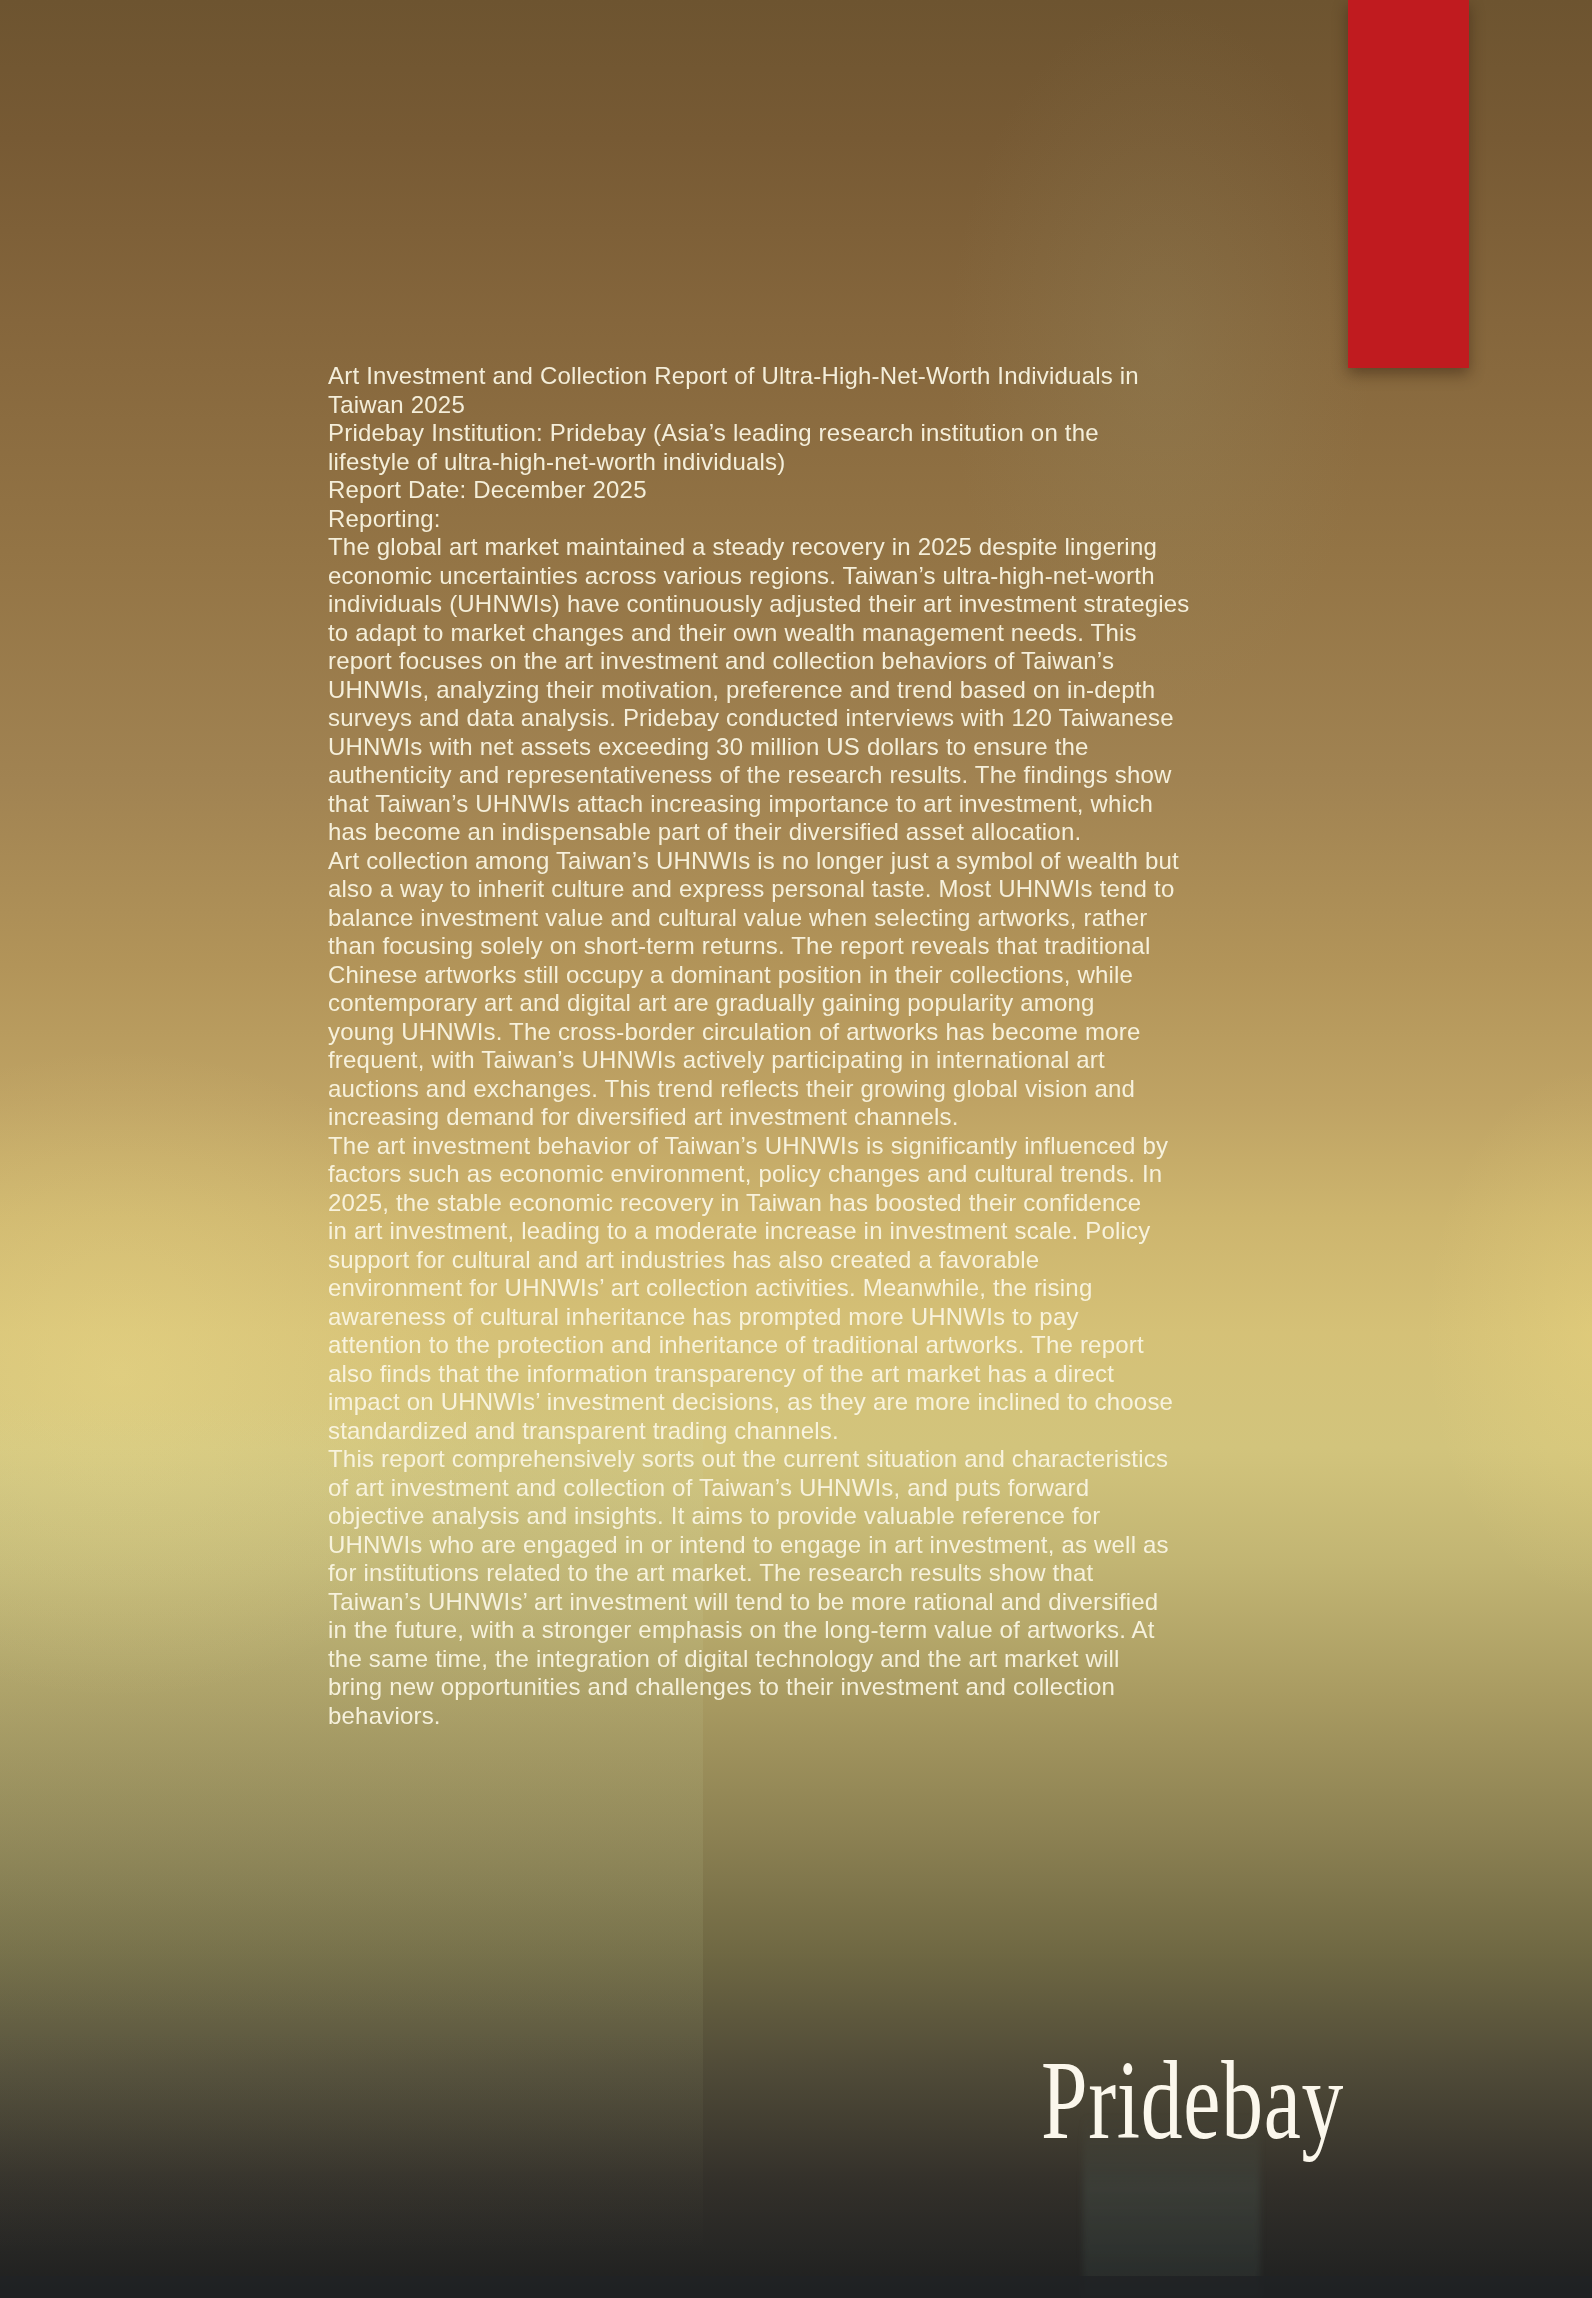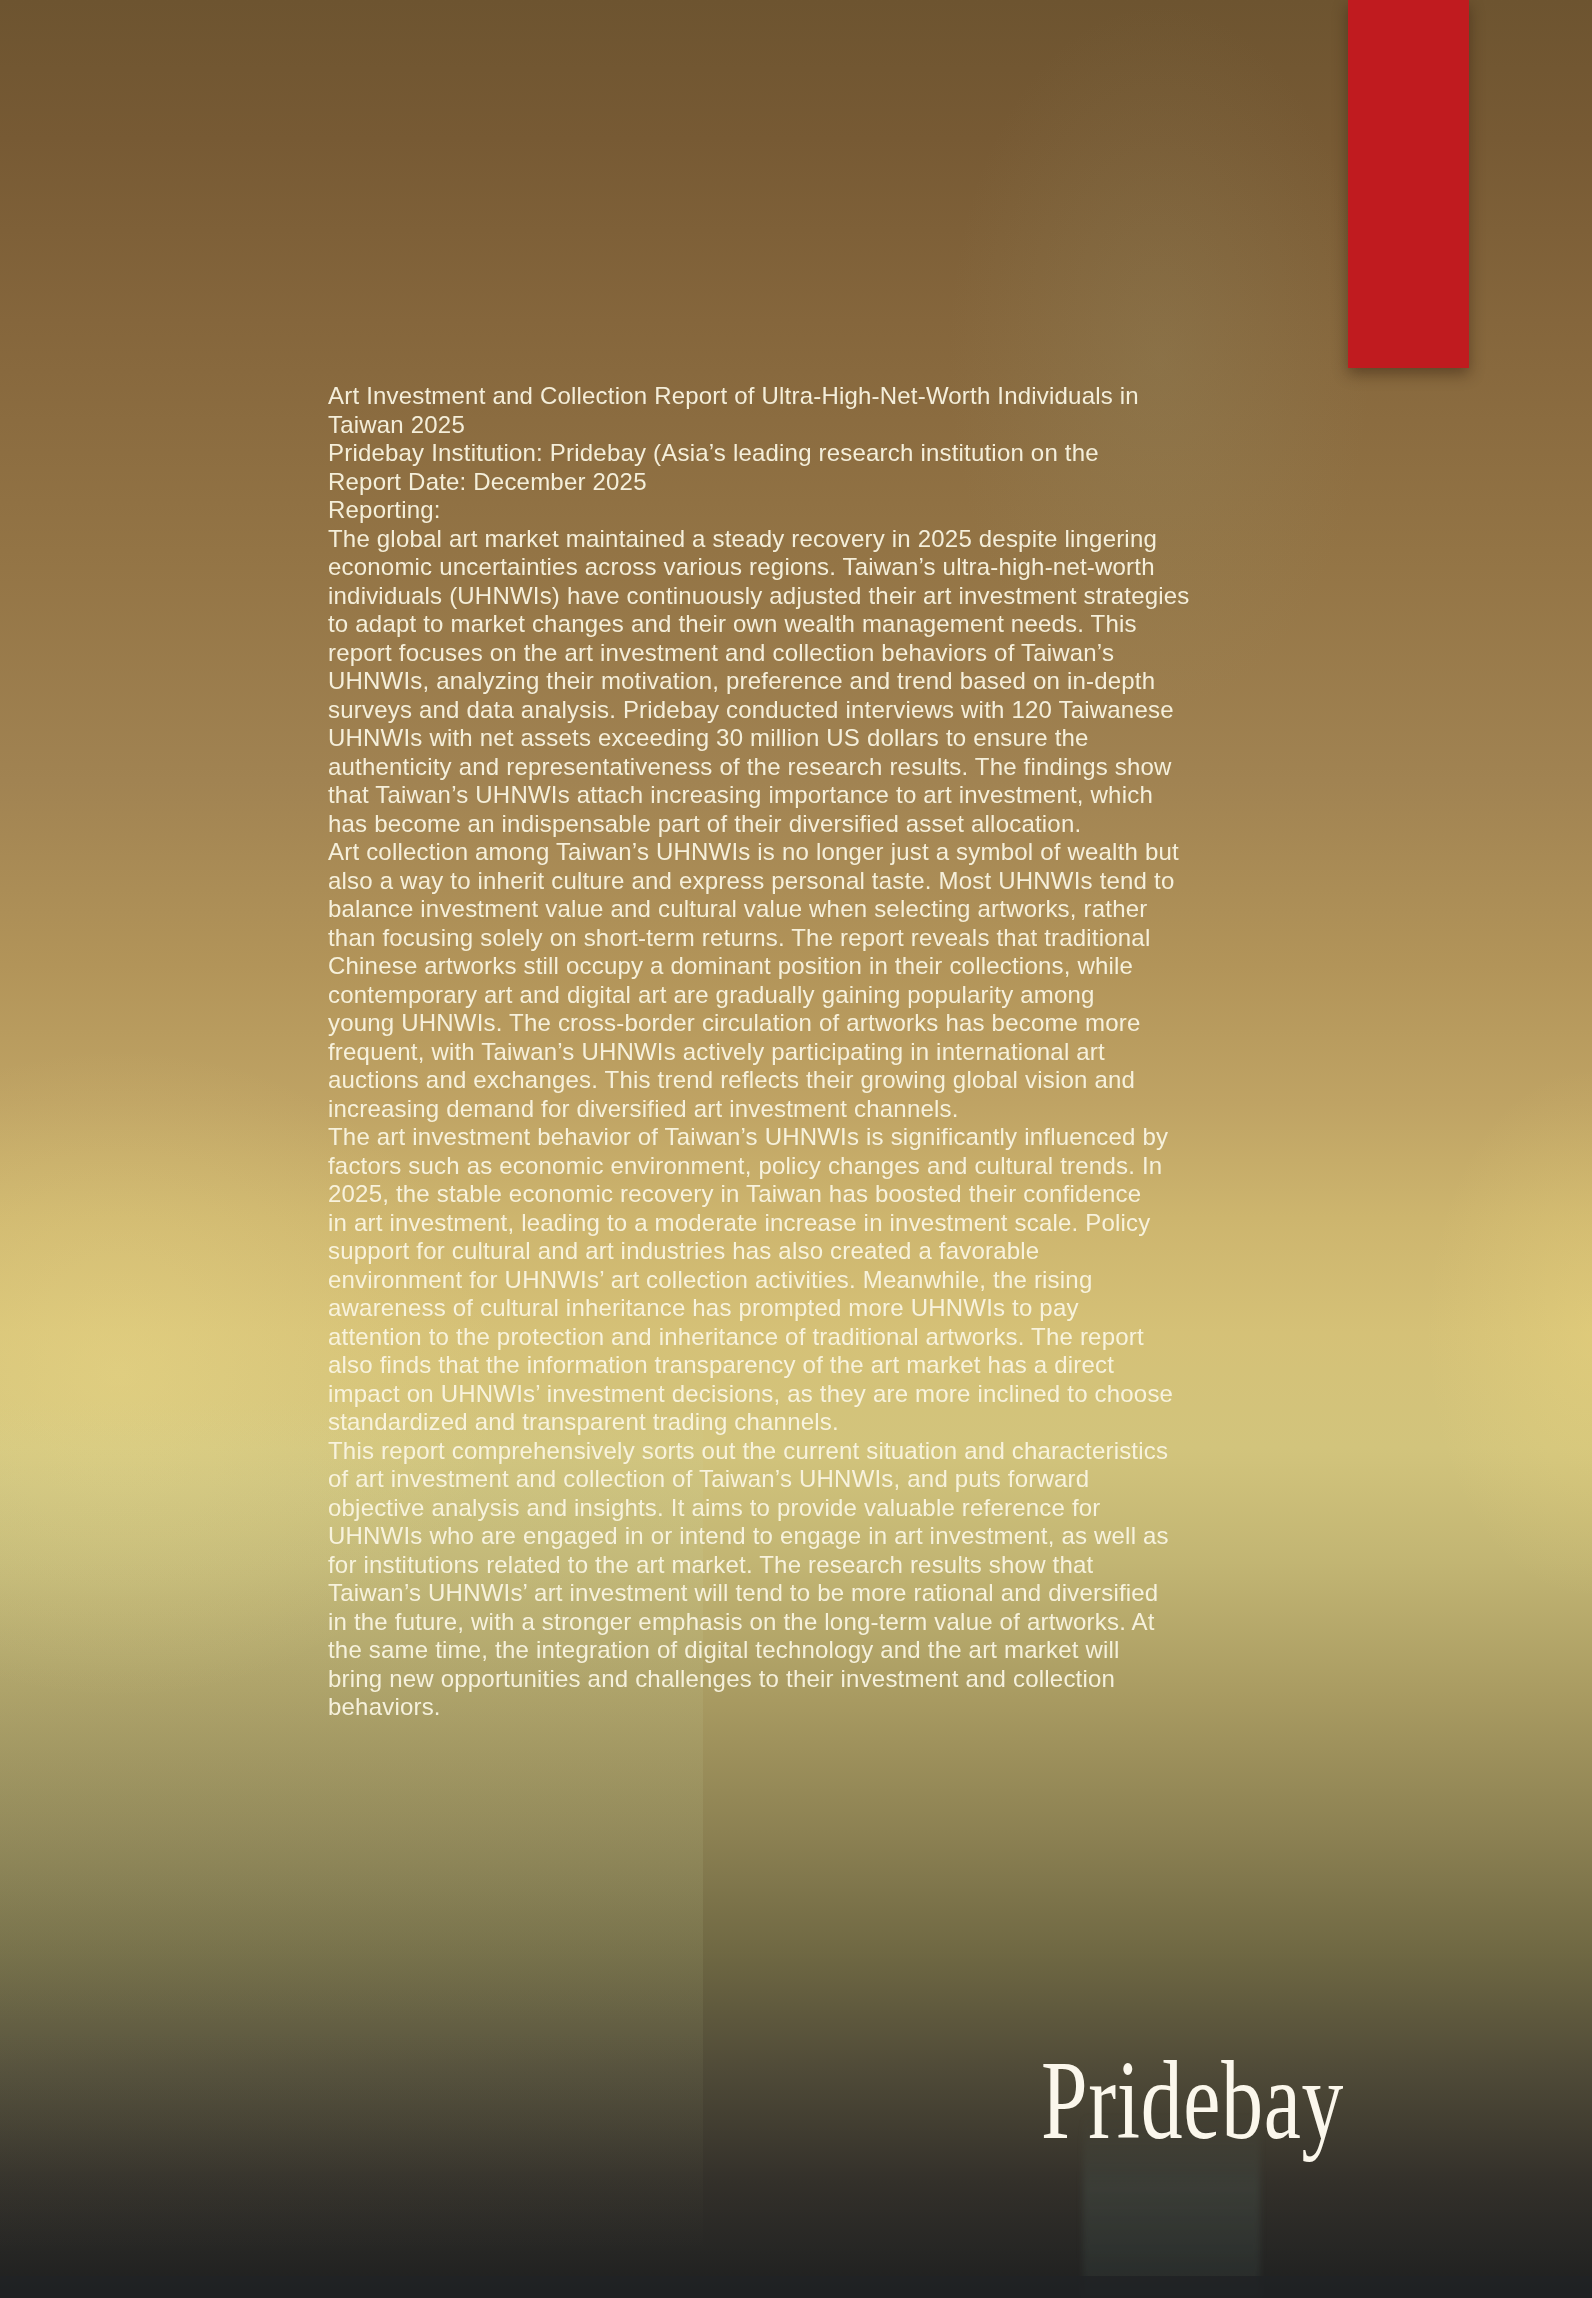--- a/index.html
+++ b/index.html
@@ -63,21 +63,21 @@
     background: #202224; opacity: 0.85;
   }
   .red-bar {
     position: absolute;
     left: 1348px; top: 0; width: 121px; height: 368px;
     background: #c01b1f;
     box-shadow: 0 6px 14px rgba(45,25,10,0.45);
   }
   .text-block {
     position: absolute;
-    left: 328px; top: 382px; width: 905px;
+    left: 328px; top: 362px; width: 905px;
     font-size: 24px;
     line-height: 28.5px;
     letter-spacing: 0.2px;
     color: rgba(250,245,227,0.95);
   }
   .text-block div { white-space: pre; }
   .logo {
     position: absolute;
     left: 1041px; top: 2038px;
     font-family: "Liberation Serif", "DejaVu Serif", serif;
@@ -97,21 +97,21 @@
   <div class="glow glow-top"></div>
   <div class="glow glow-left"></div>
   <div class="glow streak-right"></div>
   <div class="glow seam"></div>
   <div class="glow bottom-col"></div>
   <div class="bottom-strip"></div>
   <div class="red-bar"></div>
 
   <div class="text-block">
     <div><div>Art Investment and Collection Report of Ultra-High-Net-Worth Individuals in</div><div>Taiwan 2025</div></div>
-    <div><div>Pridebay Institution: Pridebay (Asia’s leading research institution on the</div></div>
+    <div><div>Pridebay Institution: Pridebay (Asia’s leading research institution on the</div><div>lifestyle of ultra-high-net-worth individuals)</div></div>
     <div>Report Date: December 2025</div>
     <div>Reporting:</div>
     <div><div>The global art market maintained a steady recovery in 2025 despite lingering</div><div>economic uncertainties across various regions. Taiwan’s ultra-high-net-worth</div><div>individuals (UHNWIs) have continuously adjusted their art investment strategies</div><div>to adapt to market changes and their own wealth management needs. This</div><div>report focuses on the art investment and collection behaviors of Taiwan’s</div><div>UHNWIs, analyzing their motivation, preference and trend based on in-depth</div><div>surveys and data analysis. Pridebay conducted interviews with 120 Taiwanese</div><div>UHNWIs with net assets exceeding 30 million US dollars to ensure the</div><div>authenticity and representativeness of the research results. The findings show</div><div>that Taiwan’s UHNWIs attach increasing importance to art investment, which</div><div>has become an indispensable part of their diversified asset allocation.</div><div>Art collection among Taiwan’s UHNWIs is no longer just a symbol of wealth but</div><div>also a way to inherit culture and express personal taste. Most UHNWIs tend to</div><div>balance investment value and cultural value when selecting artworks, rather</div><div>than focusing solely on short-term returns. The report reveals that traditional</div><div>Chinese artworks still occupy a dominant position in their collections, while</div><div>contemporary art and digital art are gradually gaining popularity among</div><div>young UHNWIs. The cross-border circulation of artworks has become more</div><div>frequent, with Taiwan’s UHNWIs actively participating in international art</div><div>auctions and exchanges. This trend reflects their growing global vision and</div><div>increasing demand for diversified art investment channels.</div><div>The art investment behavior of Taiwan’s UHNWIs is significantly influenced by</div><div>factors such as economic environment, policy changes and cultural trends. In</div><div>2025, the stable economic recovery in Taiwan has boosted their confidence</div><div>in art investment, leading to a moderate increase in investment scale. Policy</div><div>support for cultural and art industries has also created a favorable</div><div>environment for UHNWIs’ art collection activities. Meanwhile, the rising</div><div>awareness of cultural inheritance has prompted more UHNWIs to pay</div><div>attention to the protection and inheritance of traditional artworks. The report</div><div>also finds that the information transparency of the art market has a direct</div><div>impact on UHNWIs’ investment decisions, as they are more inclined to choose</div><div>standardized and transparent trading channels.</div><div>This report comprehensively sorts out the current situation and characteristics</div><div>of art investment and collection of Taiwan’s UHNWIs, and puts forward</div><div>objective analysis and insights. It aims to provide valuable reference for</div><div>UHNWIs who are engaged in or intend to engage in art investment, as well as</div><div>for institutions related to the art market. The research results show that</div><div>Taiwan’s UHNWIs’ art investment will tend to be more rational and diversified</div><div>in the future, with a stronger emphasis on the long-term value of artworks. At</div><div>the same time, the integration of digital technology and the art market will</div><div>bring new opportunities and challenges to their investment and collection</div><div>behaviors.</div></div>
   </div>
 
   <div class="logo">Pridebay</div>
 </div>
 
 
 </body></html>

